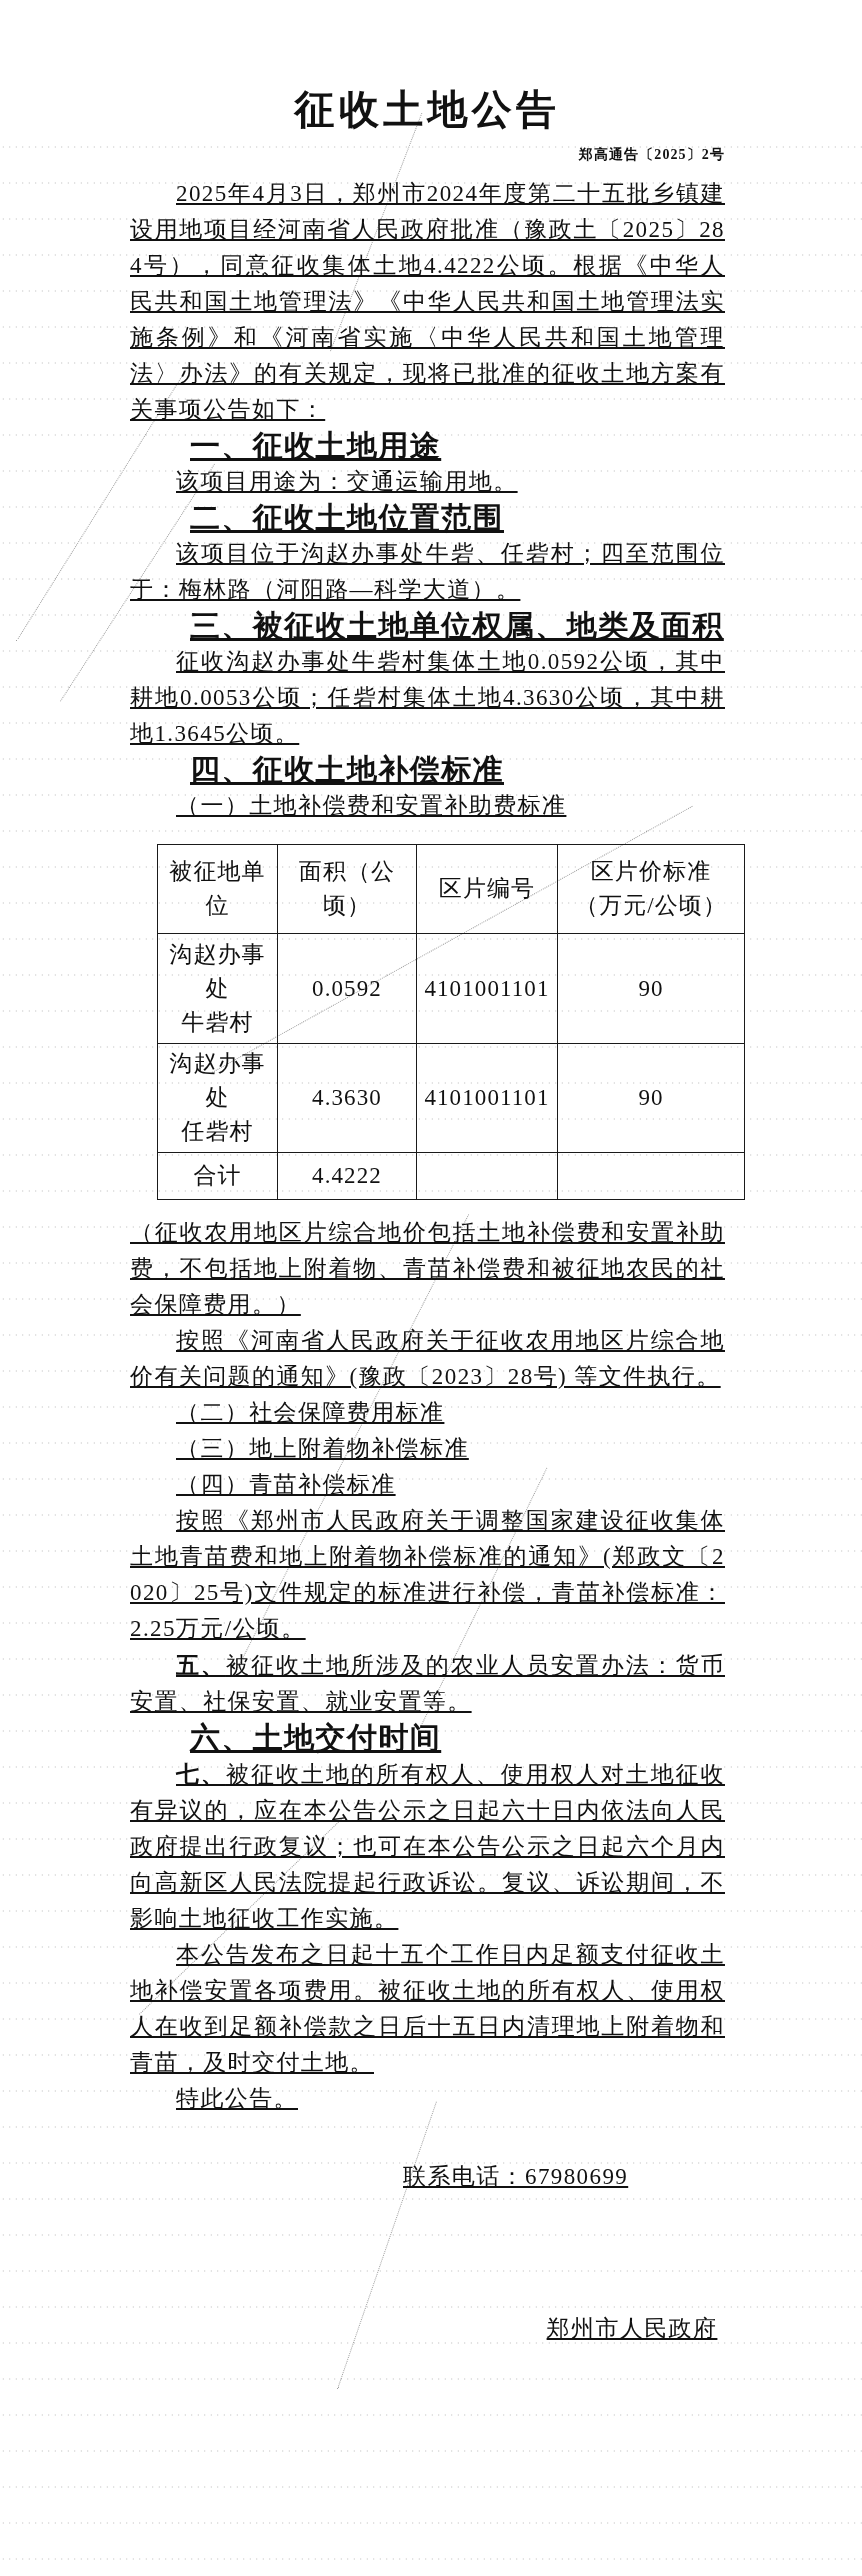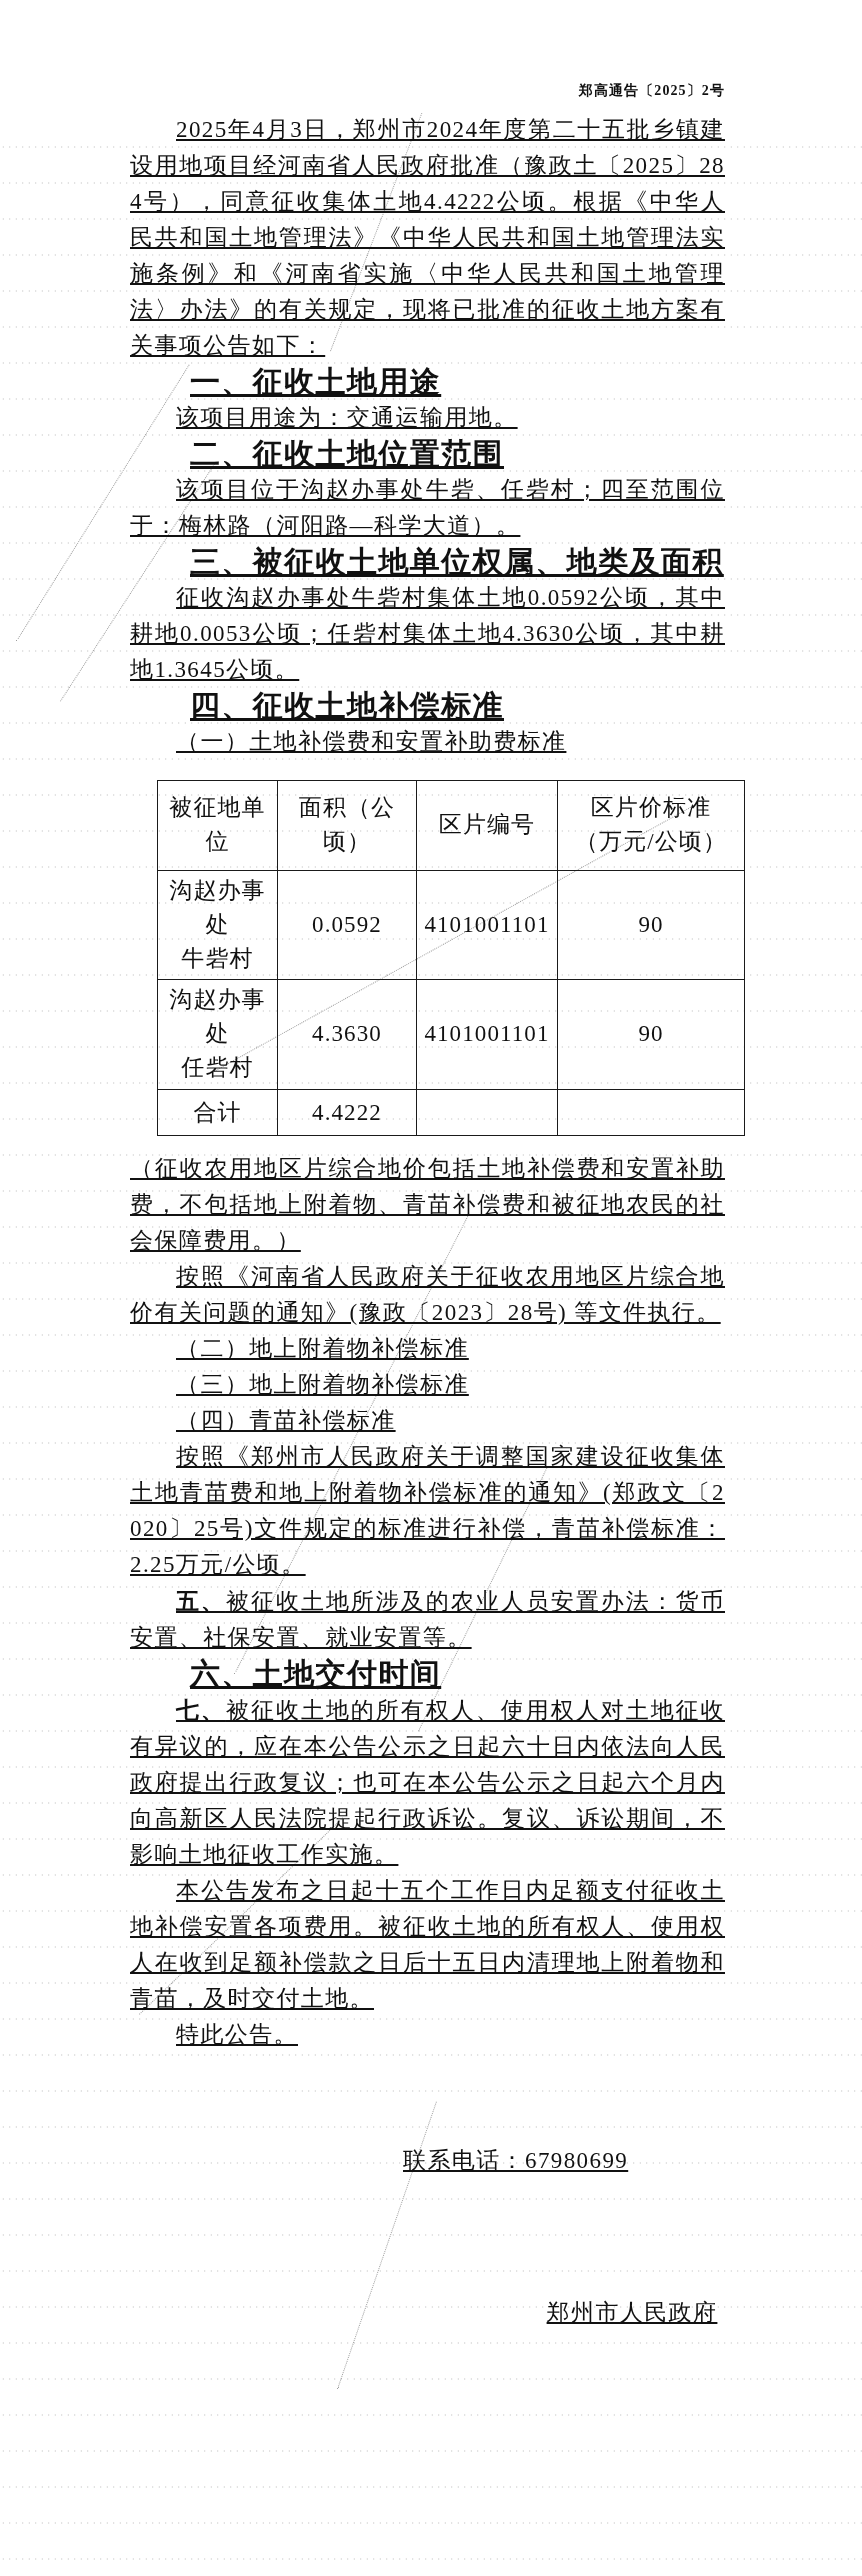--- a/index.html
+++ b/index.html
@@ -61,21 +61,21 @@
     font-weight:bold;
     font-size:30px;
     text-align:left;
   }
   .doc-body p b.lead{
     font-family:"Liberation Sans","DejaVu Sans",sans-serif;
     font-weight:bold;
   }
   .doc-body p.note{ text-indent:0; }
   .doc-body p.contact{
-    margin-top:90px;
+    margin-top:42px;
     text-indent:0;
     text-align:left;
     padding-left:273px;
   }
   .doc-body p.sign-name{
     margin-top:116px;
     text-indent:0;
     text-align:right;
     padding-right:7.6px;
   }
@@ -116,20 +116,21 @@
   <div class="diag" style="left:330px;top:351px;width:255px;transform:rotate(-69deg);"></div>
   <div class="diag" style="left:16.3px;top:641px;width:326px;transform:rotate(-58deg);"></div>
   <div class="diag" style="left:60px;top:701px;width:283px;transform:rotate(-57deg);"></div>
   <div class="diag" style="left:212px;top:1072px;width:549px;transform:rotate(-29deg);"></div>
   <div class="diag" style="left:234px;top:1674px;width:516px;transform:rotate(-63deg);"></div>
   <div class="diag" style="left:418px;top:1731px;width:293px;transform:rotate(-64deg);"></div>
   <div class="diag" style="left:139px;top:2014px;width:283px;transform:rotate(-44deg);"></div>
   <div class="diag" style="left:337px;top:2389px;width:304px;transform:rotate(-71deg);"></div>
 
   <div class="inner">
+    <h1 class="doc-title">征收土地公告</h1>
     <div class="doc-number">郑高通告〔2025〕2号</div>
     <div class="doc-body">
         <p class="body">2025年4月3日，郑州市2024年度第二十五批乡镇建设用地项目经河南省人民政府批准（豫政土〔2025〕284号），同意征收集体土地4.4222公顷。根据《中华人民共和国土地管理法》《中华人民共和国土地管理法实施条例》和《河南省实施〈中华人民共和国土地管理法〉办法》的有关规定，现将已批准的征收土地方案有关事项公告如下：</p>
         <p class="heading">一、征收土地用途</p>
         <p class="body">该项目用途为：交通运输用地。</p>
         <p class="heading">二、征收土地位置范围</p>
         <p class="body">该项目位于沟赵办事处牛砦、任砦村；四至范围位于：梅林路（河阳路—科学大道）。</p>
         <p class="heading">三、被征收土地单位权属、地类及面积</p>
         <p class="body">征收沟赵办事处牛砦村集体土地0.0592公顷，其中耕地0.0053公顷；任砦村集体土地4.3630公顷，其中耕地1.3645公顷。</p>
         <p class="heading">四、征收土地补偿标准</p>
@@ -198,21 +199,21 @@
                 <div></div>
               </td>
               <td>
                 <div></div>
               </td>
             </tr>
           </tbody>
         </table>
         <p class="note">（征收农用地区片综合地价包括土地补偿费和安置补助费，不包括地上附着物、青苗补偿费和被征地农民的社会保障费用。）</p>
         <p class="body">按照《河南省人民政府关于征收农用地区片综合地价有关问题的通知》(豫政〔2023〕28号) 等文件执行。</p>
-        <p class="body">（二）地上附着物补偿标准</p>
+        <p class="body">（二）社会保障费用标准</p>
         <p class="body">（三）地上附着物补偿标准</p>
         <p class="body">（四）青苗补偿标准</p>
         <p class="body">按照《郑州市人民政府关于调整国家建设征收集体土地青苗费和地上附着物补偿标准的通知》(郑政文〔2020〕25号)文件规定的标准进行补偿，青苗补偿标准：  2.25万元/公顷。</p>
         <p class="body"><b class="lead">五、</b>被征收土地所涉及的农业人员安置办法：货币安置、社保安置、就业安置等。</p>
         <p class="heading">六、土地交付时间</p>
         <p class="body"><b class="lead">七、</b>被征收土地的所有权人、使用权人对土地征收有异议的，应在本公告公示之日起六十日内依法向人民政府提出行政复议；也可在本公告公示之日起六个月内向高新区人民法院提起行政诉讼。复议、诉讼期间，不影响土地征收工作实施。</p>
         <p class="body">本公告发布之日起十五个工作日内足额支付征收土地补偿安置各项费用。被征收土地的所有权人、使用权人在收到足额补偿款之日后十五日内清理地上附着物和青苗，及时交付土地。</p>
         <p class="body">特此公告。</p>
         <p class="contact">联系电话：67980699</p>
         <p class="sign-name">郑州市人民政府</p>

